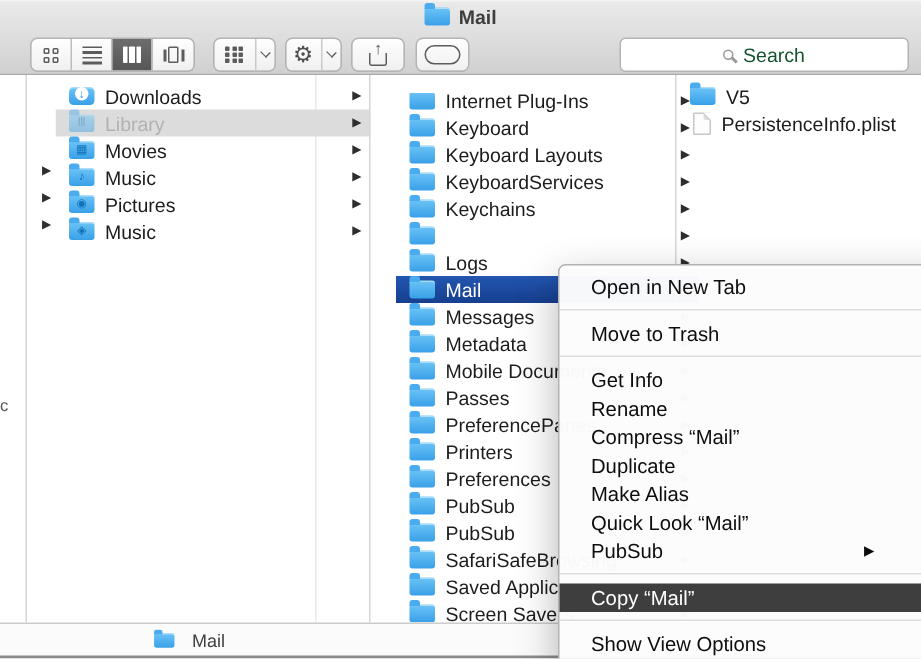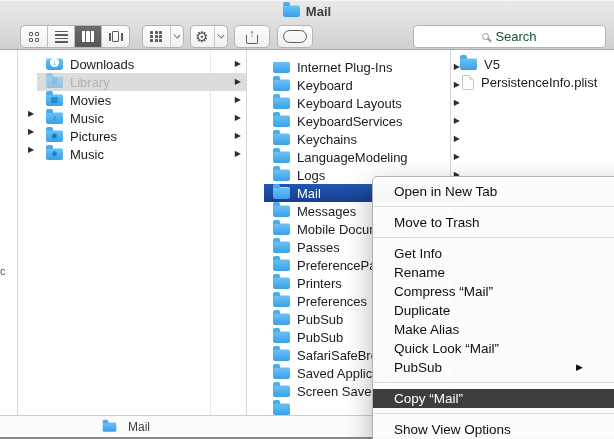--- a/index.html
+++ b/index.html
@@ -326,21 +326,20 @@
               <span class="glyph"></span>
             </span>
             <span class="rlabel">Keychains</span>
             <span class="fwd">▶</span>
           </div>
 
           <div class="row">
             <span class="ficon folder">
               <span class="glyph"></span>
             </span>
-            <span class="rlabel">LanguageModeling</span>
             <span class="fwd">▶</span>
           </div>
 
           <div class="row">
             <span class="ficon folder">
               <span class="glyph"></span>
             </span>
             <span class="rlabel">Logs</span>
             <span class="fwd">▶</span>
           </div>
@@ -354,20 +353,27 @@
           </div>
 
           <div class="row">
             <span class="ficon folder">
               <span class="glyph"></span>
             </span>
             <span class="rlabel">Messages</span>
             <span class="fwd">▶</span>
           </div>
 
+          <div class="row">
+            <span class="ficon folder">
+              <span class="glyph"></span>
+            </span>
+            <span class="rlabel">Metadata</span>
+            <span class="fwd">▶</span>
+          </div>
 
           <div class="row">
             <span class="ficon folder">
               <span class="glyph"></span>
             </span>
             <span class="rlabel">Mobile Documents</span>
             <span class="fwd">▶</span>
           </div>
 
           <div class="row">

